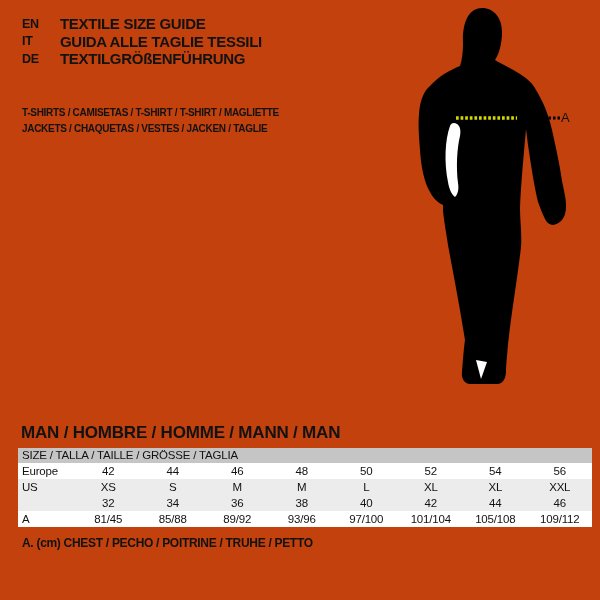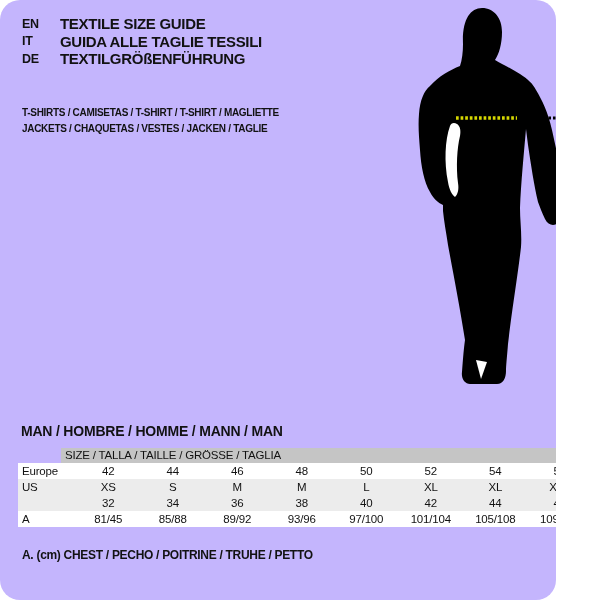--- a/index.html
+++ b/index.html
@@ -1,42 +1,42 @@
 <!DOCTYPE html>
 <html><head>
 <meta charset="utf-8">
 <style>
   html,body{margin:0;padding:0;background:#fff;}
   .canvas{
-    position:relative;width:556px;height:600px;background:#c4b5fd;overflow:hidden;
-    font-family:"Liberation Sans",sans-serif;color:#121212;border-radius:20px;
+    position:relative;width:600px;height:600px;background:#c2410c;overflow:hidden;
+    font-family:"Liberation Sans",sans-serif;color:#121212;
   }
   
   .lang-block{position:absolute;left:22px;top:15px;}
   .lang-row{display:flex;height:17.5px;align-items:center;}
   .lang-code{width:38px;font-size:12.5px;font-weight:bold;letter-spacing:-0.3px;}
   .lang-label{font-size:15px;font-weight:bold;letter-spacing:-0.3px;white-space:nowrap;}
   
   .category-block{position:absolute;left:22px;top:105px;}
   .category-line{font-size:10px;font-weight:bold;letter-spacing:-0.3px;line-height:16px;white-space:nowrap;}
   
   .figure{position:absolute;left:390px;top:0;width:190px;height:400px;}
   .measure-a{position:absolute;left:561px;top:110px;font-size:13px;font-weight:normal;}
   
-  .man-title{position:absolute;left:21px;top:423px;font-size:14px;font-weight:bold;letter-spacing:-0.2px;white-space:nowrap;}
+  .man-title{position:absolute;left:21px;top:423px;font-size:17px;font-weight:bold;letter-spacing:-0.2px;white-space:nowrap;}
   
   .size-table{position:absolute;left:18px;top:448px;width:574px;display:grid;
     grid-template-columns:58px repeat(8,1fr);font-size:11.5px;letter-spacing:-0.2px;}
-  .t-header{grid-column:1/-1;background:#c5c5c5;height:15px;line-height:15px;padding-left:4px;white-space:nowrap;margin-left:43px;}
+  .t-header{grid-column:1/-1;background:#c5c5c5;height:15px;line-height:15px;padding-left:4px;white-space:nowrap;}
   .t-label{padding-left:4px;height:16px;line-height:16px;text-align:left;}
   .t-cell{height:16px;line-height:16px;text-align:center;}
   .row-white{background:#ffffff;}
   .row-alt{background:#ececec;}
   
-  .footnote{position:absolute;left:22px;top:548px;font-size:12px;font-weight:bold;letter-spacing:-0.3px;white-space:nowrap;}
+  .footnote{position:absolute;left:22px;top:536px;font-size:12px;font-weight:bold;letter-spacing:-0.3px;white-space:nowrap;}
 </style>
 </head>
 <body>
 
 <div class="canvas">
 
   <div class="lang-block">
     <div class="lang-row">
       <span class="lang-code">EN</span>
       <span class="lang-label">TEXTILE SIZE GUIDE</span>

